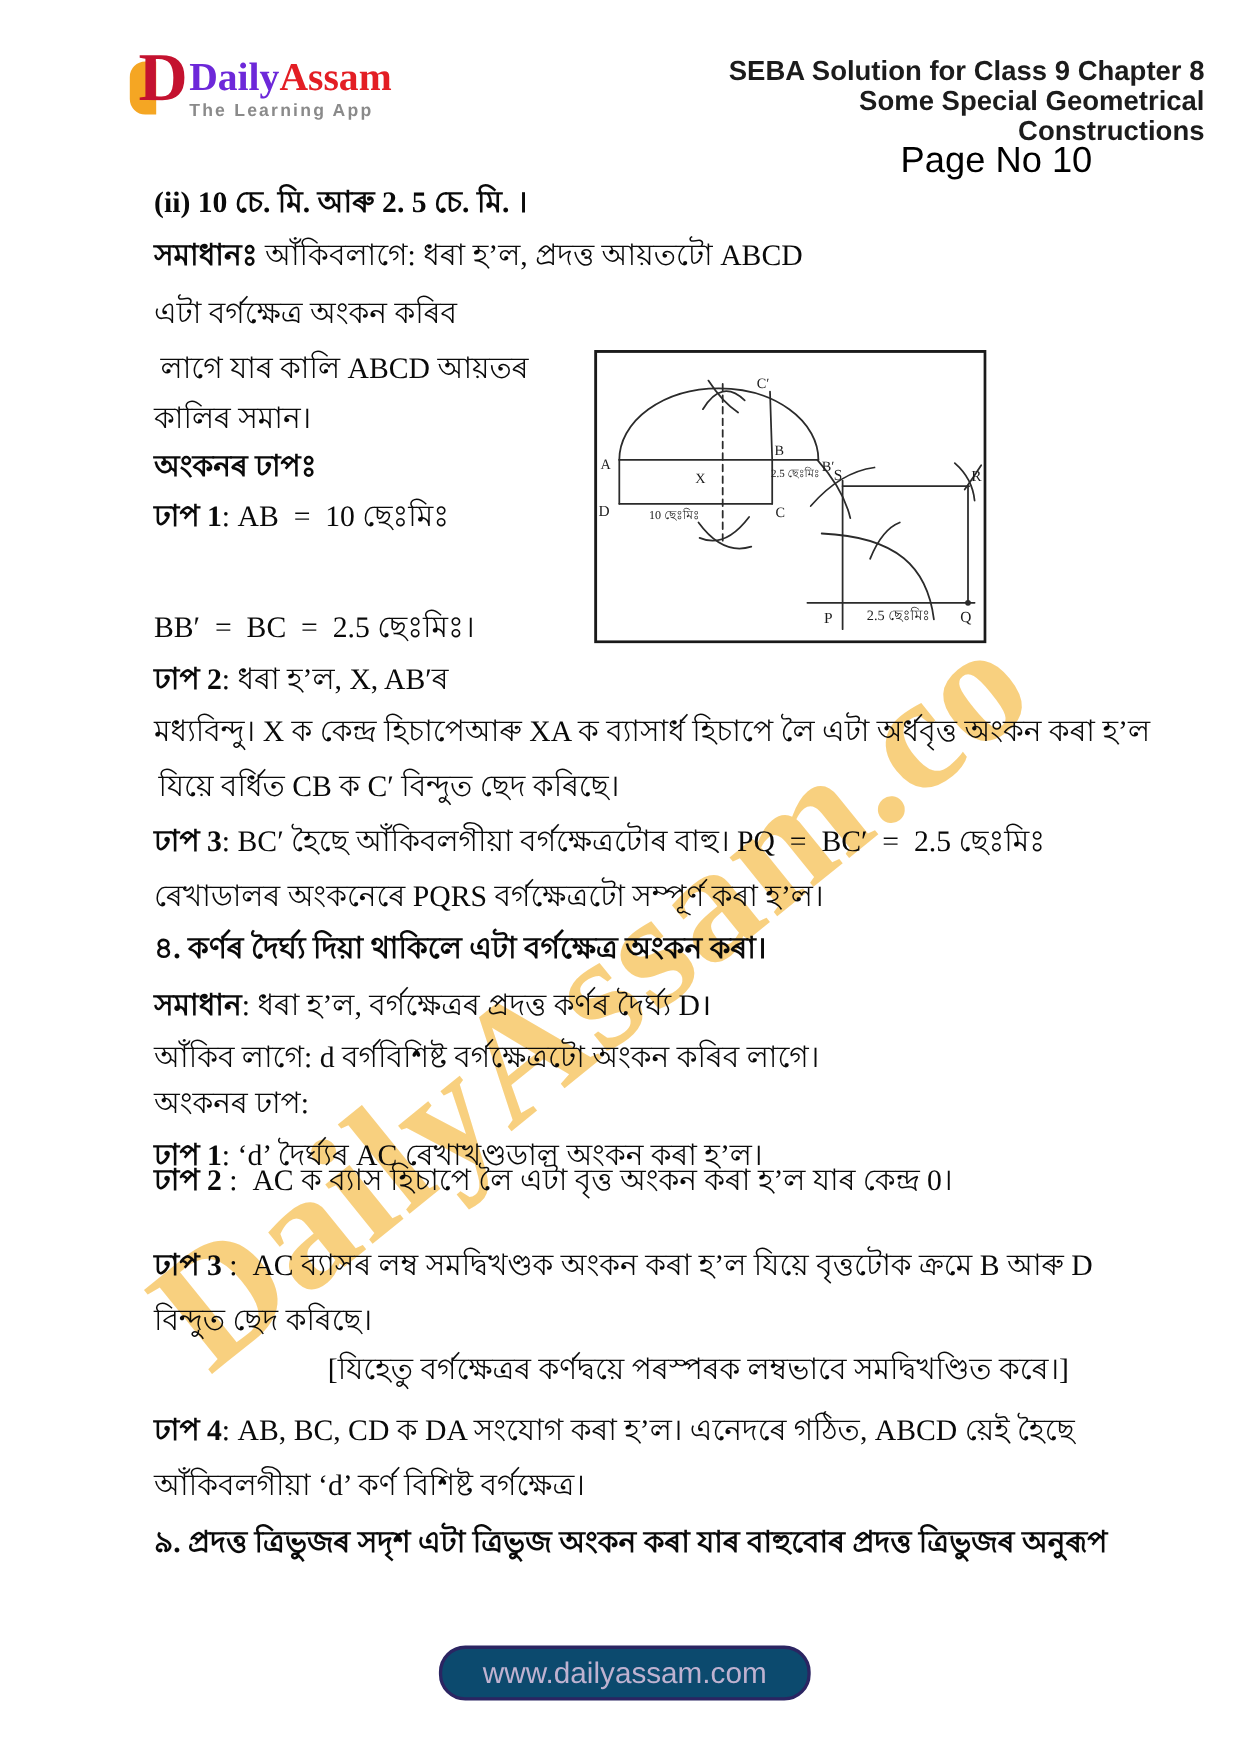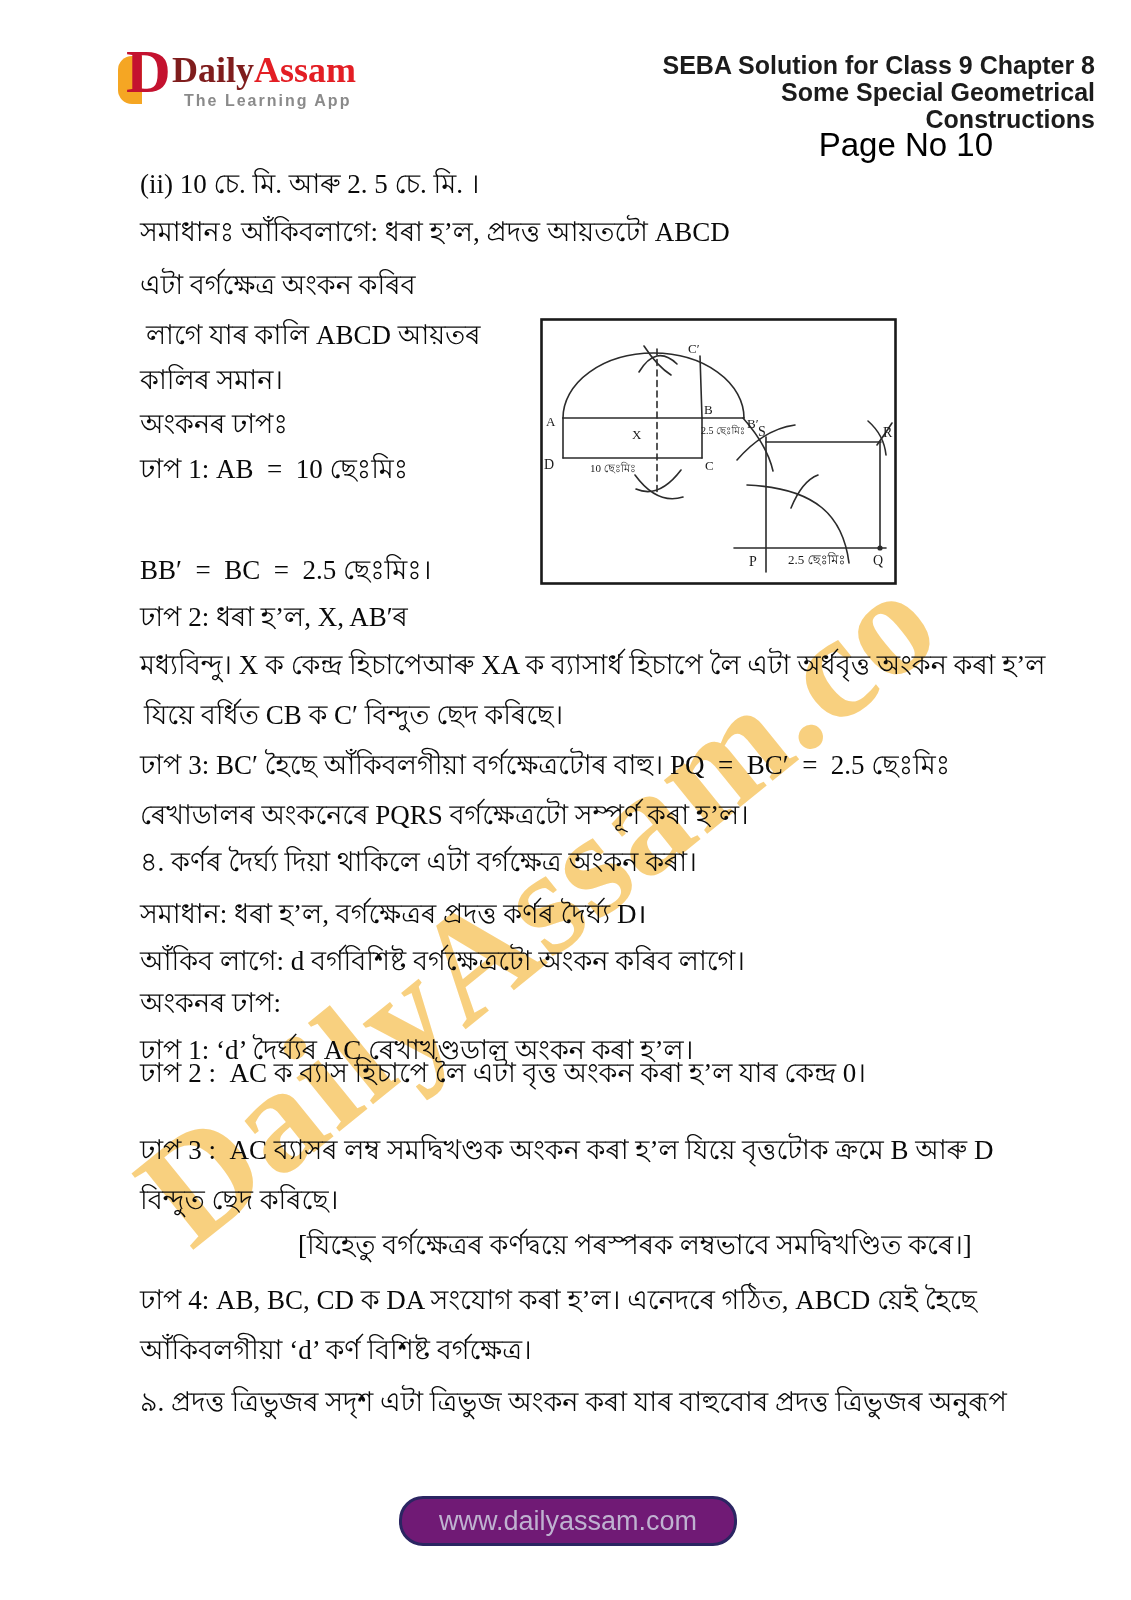--- a/index.html
+++ b/index.html
@@ -8,48 +8,48 @@
 
   
   .logo{position:absolute;left:118px;top:52px;display:flex;align-items:flex-start;z-index:3;}
   .logo-mark{position:relative;width:46px;height:56px;margin-right:8px;}
   .logo-mark .half{position:absolute;left:0;top:4px;width:24px;height:48px;background:#F5A623;
                    border-radius:14px 0 0 14px;}
   .logo-mark .dee{position:absolute;left:8px;top:-12px;font-family:"Liberation Serif",serif;
                   font-weight:bold;font-size:62px;color:#C4122F;line-height:1;}
   .logo-text{display:flex;flex-direction:column;}
   .brand{font-family:"Liberation Serif",serif;font-weight:bold;font-size:36px;line-height:36px;}
-  .brand .daily{color:#7f1d1d;}
+  .brand .daily{color:#6d28d9;}
   .brand .assam{color:#E31E24;}
   .tagline{font-family:"Liberation Sans",sans-serif;font-weight:bold;font-size:16px;
-           letter-spacing:2px;color:#8a8a8a;margin-top:4px;margin-left:12px;}
+           letter-spacing:2px;color:#8a8a8a;margin-top:4px;}
 
   .hdr-title{position:absolute;top:52px;right:36px;text-align:right;z-index:3;
              font-family:"Liberation Sans",sans-serif;font-weight:bold;font-size:25px;
              line-height:27px;color:#1c1c1c;}
   .hdr-page{position:absolute;top:126px;right:138px;z-index:3;
             font-family:"Liberation Sans",sans-serif;font-size:33px;color:#000000;}
 
   
   .watermark{position:absolute;left:105px;top:1145px;z-index:1;white-space:nowrap;
              font-family:"Liberation Serif",serif;font-weight:bold;font-size:150px;
              color:rgba(248,205,120,0.95);transform:rotate(-39deg);transform-origin:0 0;
              letter-spacing:2px;pointer-events:none;}
 
   
   .ln{position:absolute;left:140px;z-index:2;font-size:27px;line-height:34px;
       white-space:nowrap;color:#0a0a0a;}
-  .ln b{font-weight:normal;}
+  .ln b{font-weight:bold;}
 
   
   .figure{position:absolute;left:540px;top:318px;width:357px;height:267px;z-index:2;background:#fff;}
 
   
   .footer-pill{position:absolute;left:399px;top:1496px;width:332px;height:44px;z-index:3;
-               background:#701a75;border:3px solid#2b2562;border-radius:24px;
+               background:#0c4a6e;border:3px solid#2b2562;border-radius:24px;
                display:flex;align-items:center;justify-content:center;cursor:pointer;}
   .footer-pill span{font-family:"Liberation Sans",sans-serif;font-size:27px;color:#bfb2d0;}
 </style>
 </head>
 <body>
 
 <div id="page">
 
   <div class="watermark">DailyAssam.co</div>
 

